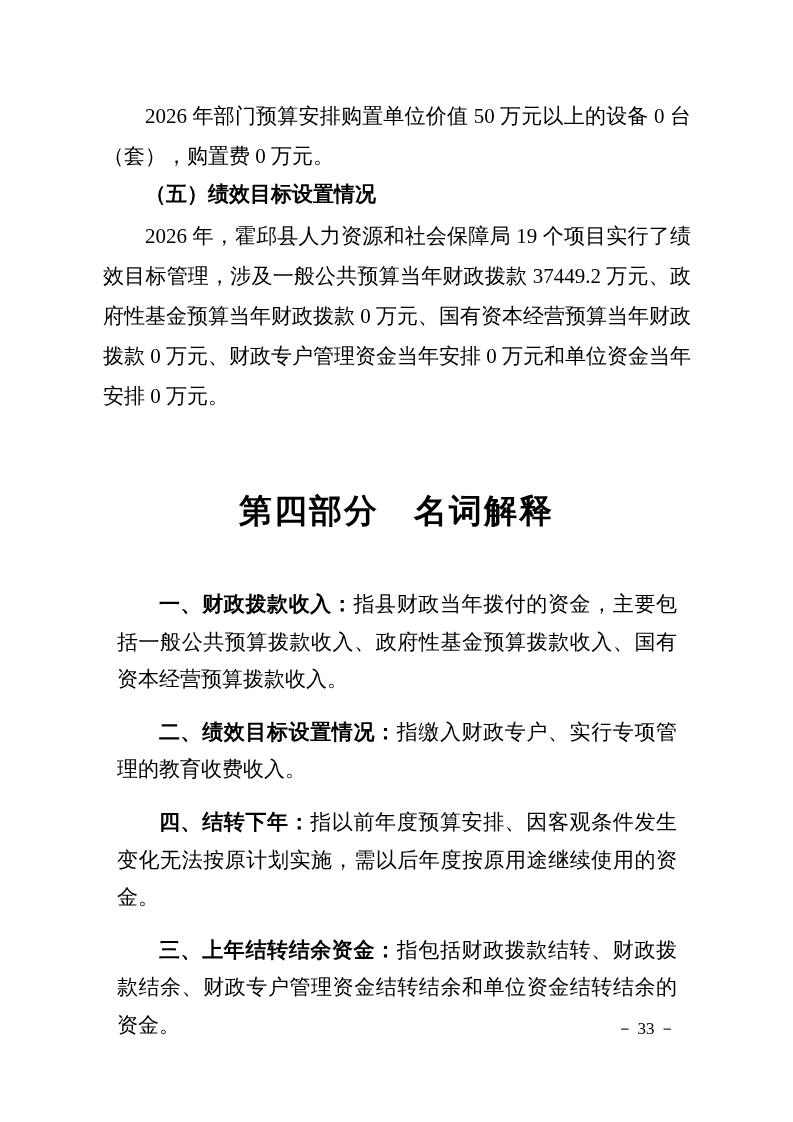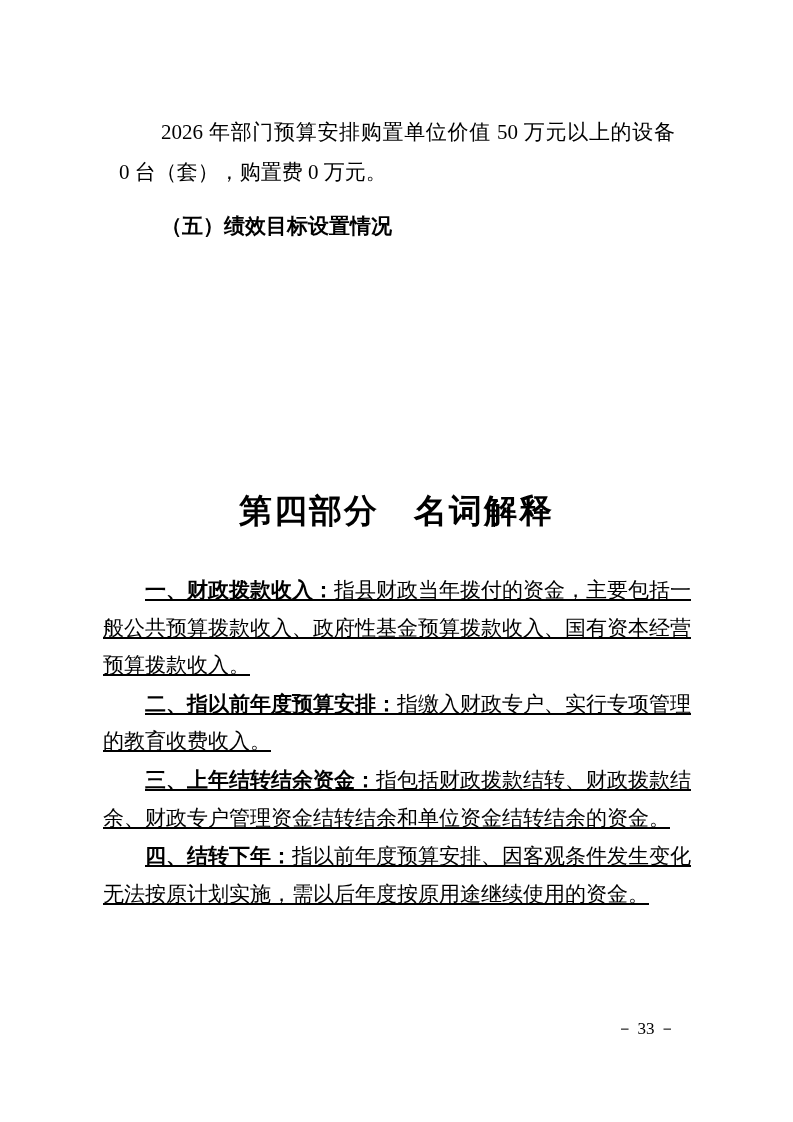--- a/index.html
+++ b/index.html
@@ -19,21 +19,21 @@
   .overview {
     position: absolute;
     left: 103px;
     top: 96px;
     width: 588px;
     font-size: 21px;
     line-height: 40px;
     text-align: justify;
   }
   .overview p {
-    margin: 16px;
+    margin: 0;
     text-indent: 2em;
   }
   .subsection-heading {
     font-weight: 700;
     font-family: Liberation Mono, monospace;
   }
   .part-title {
     position: absolute;
     left: 0;
     top: 489px;
@@ -48,23 +48,22 @@
   .definitions {
     position: absolute;
     left: 103px;
     top: 571px;
     width: 588px;
     font-size: 21px;
     line-height: 37.6px;
     text-align: justify;
   }
   .definitions p {
-    margin: 0;
+    margin: 14px;
     text-indent: 2em;
-    text-decoration: underline;
   }
   .term {
     font-weight: 700;
     font-family: "Liberation Sans", sans-serif;
   }
   .page-footer {
     position: absolute;
     left: 600px;
     top: 1018px;
     width: 92px;
@@ -75,26 +74,27 @@
   }
 </style>
 </head>
 <body>
 
 <div class="page">
 
   <div class="overview">
     <p>2026 年部门预算安排购置单位价值 50 万元以上的设备 0 台（套），购置费 0 万元。</p>
     <p class="subsection-heading">（五）绩效目标设置情况</p>
+    <p>2026 年，霍邱县人力资源和社会保障局 19 个项目实行了绩效目标管理，涉及一般公共预算当年财政拨款 37449.2 万元、政府性基金预算当年财政拨款 0 万元、国有资本经营预算当年财政拨款 0 万元、财政专户管理资金当年安排 0 万元和单位资金当年安排 0 万元。</p>
   </div>
 
   <div class="part-title">第四部分　名词解释</div>
 
   <div class="definitions">
     <p><span class="term">一、财政拨款收入：</span><span>指县财政当年拨付的资金，主要包括一般公共预算拨款收入、政府性基金预算拨款收入、国有资本经营预算拨款收入。</span></p>
-    <p><span class="term">二、指以前年度预算安排：</span><span>指缴入财政专户、实行专项管理的教育收费收入。</span></p>
+    <p><span class="term">二、绩效目标设置情况：</span><span>指缴入财政专户、实行专项管理的教育收费收入。</span></p>
+    <p><span class="term">四、结转下年：</span><span>指以前年度预算安排、因客观条件发生变化无法按原计划实施，需以后年度按原用途继续使用的资金。</span></p>
     <p><span class="term">三、上年结转结余资金：</span><span>指包括财政拨款结转、财政拨款结余、财政专户管理资金结转结余和单位资金结转结余的资金。</span></p>
-    <p><span class="term">四、结转下年：</span><span>指以前年度预算安排、因客观条件发生变化无法按原计划实施，需以后年度按原用途继续使用的资金。</span></p>
   </div>
 
   <div class="page-footer">－ 33 －</div>
 
 </div>
 
 </body></html>

